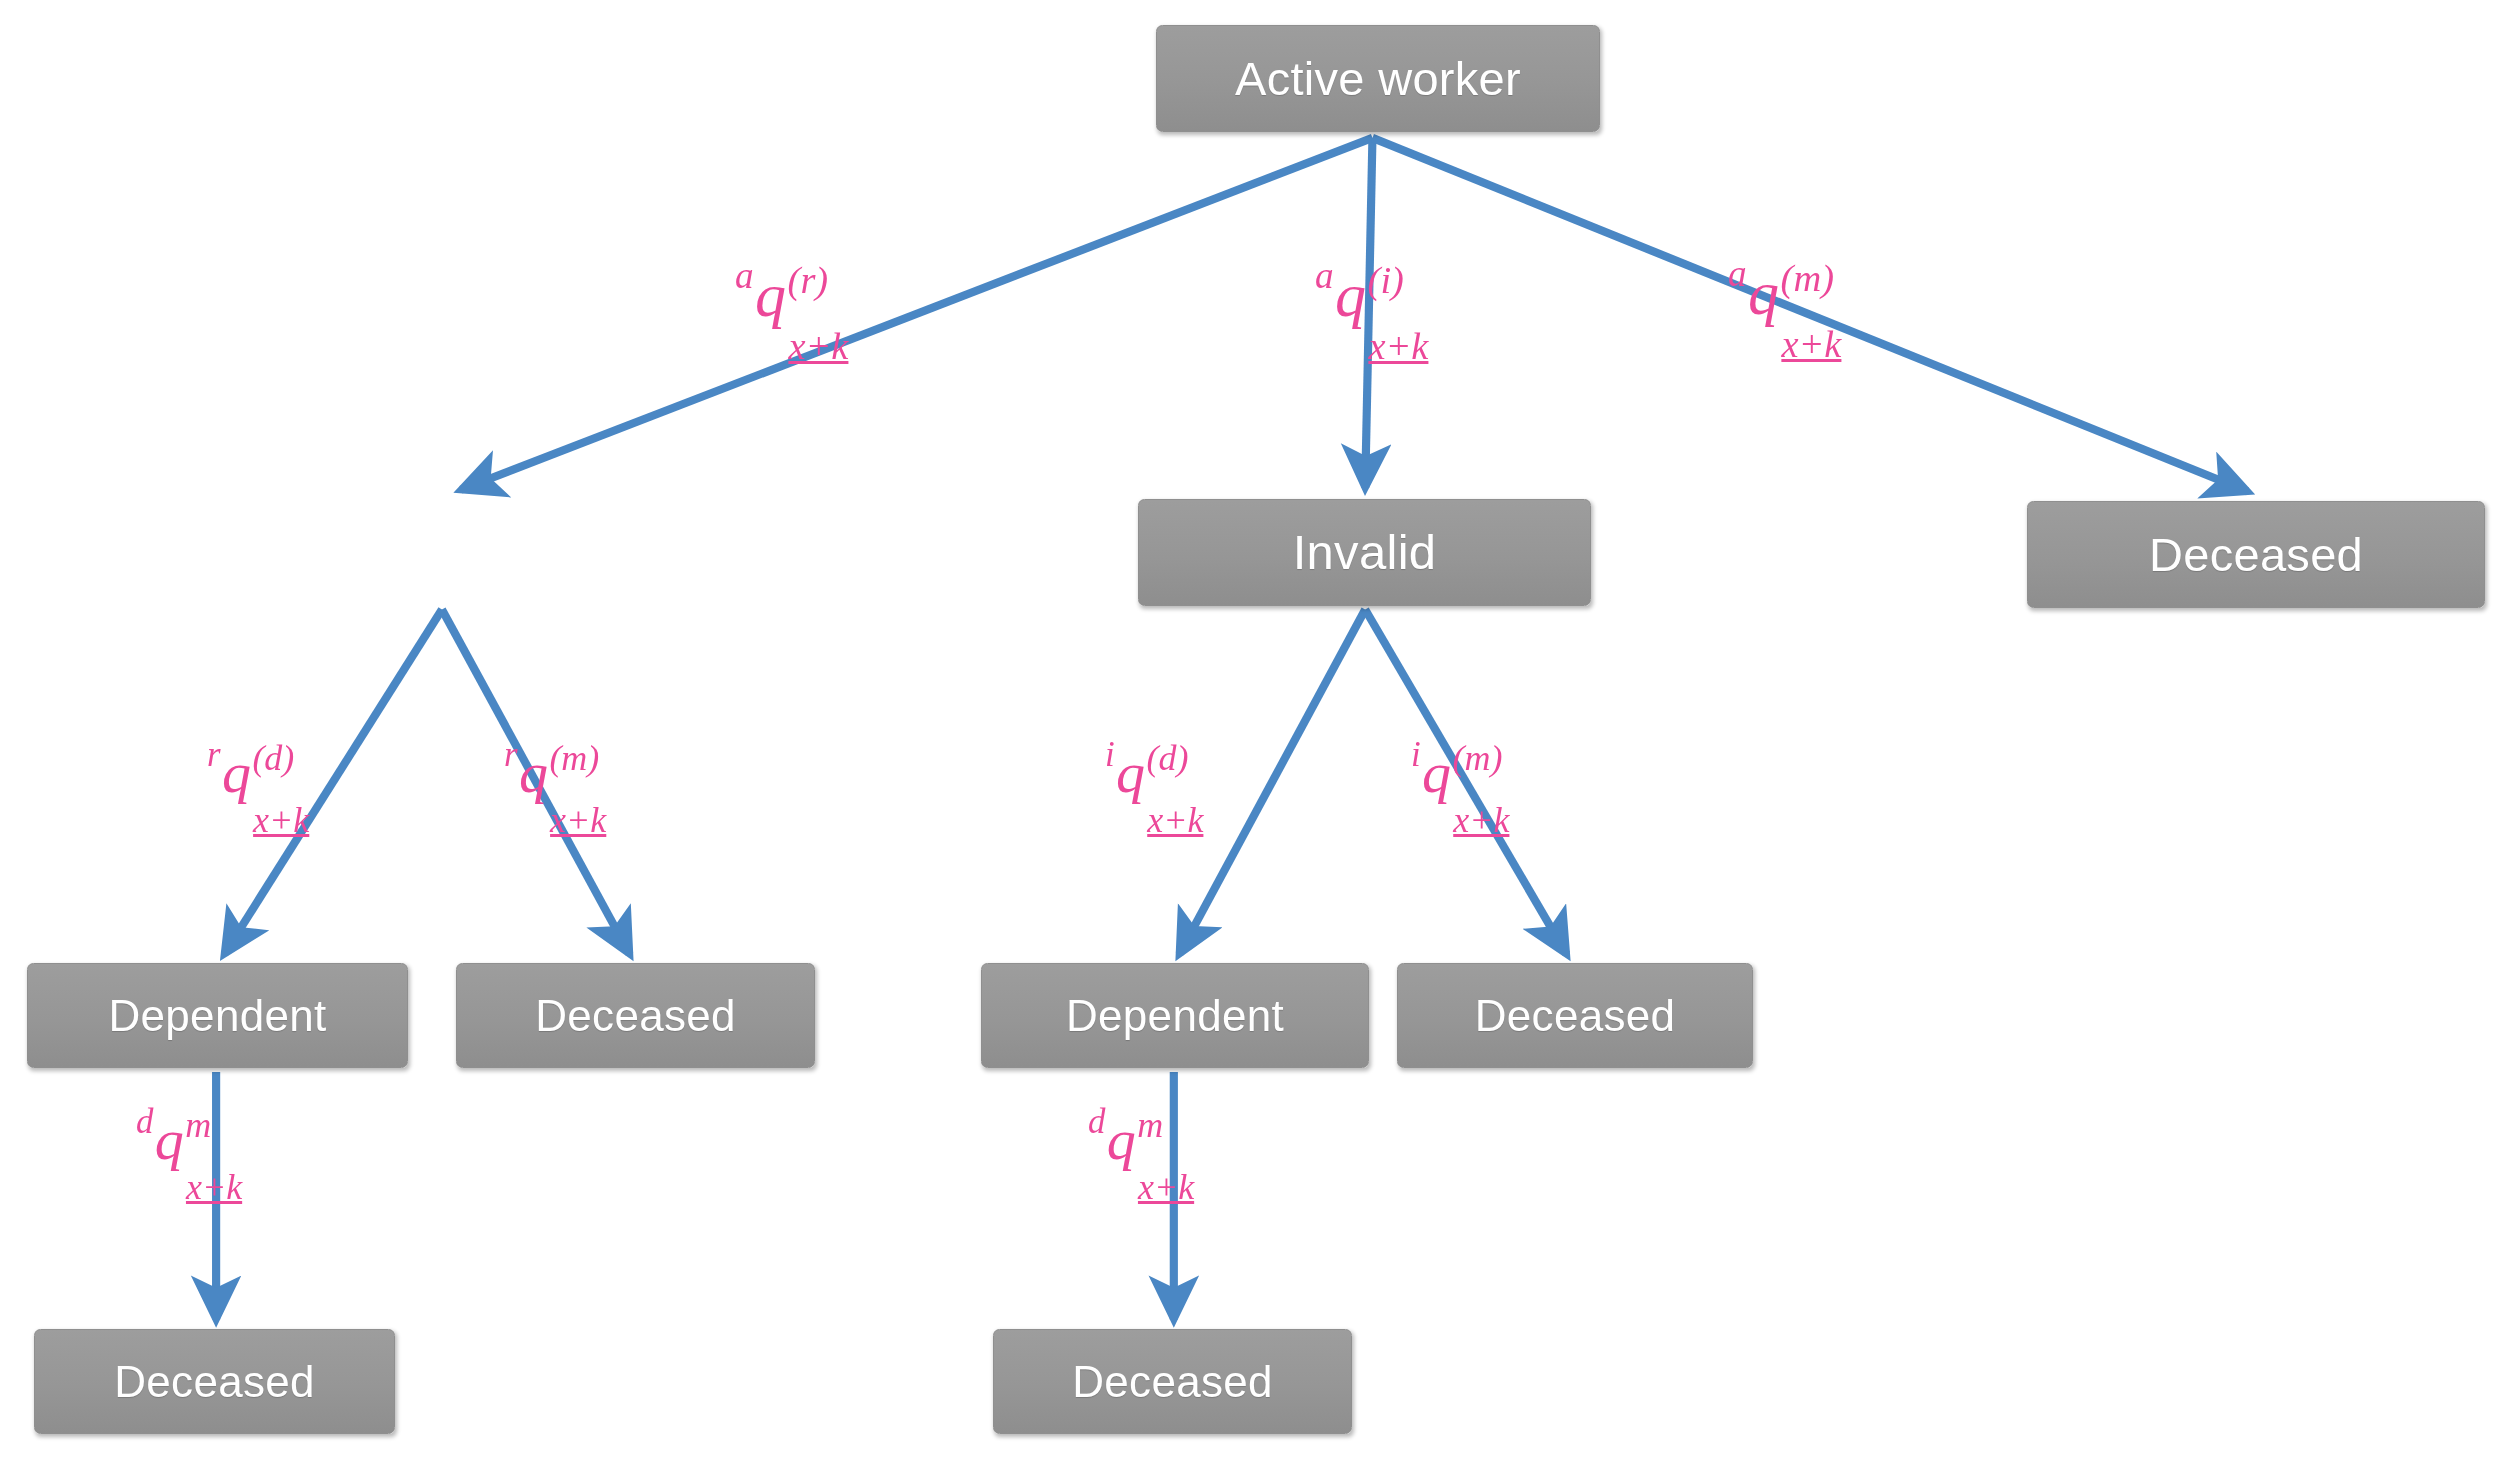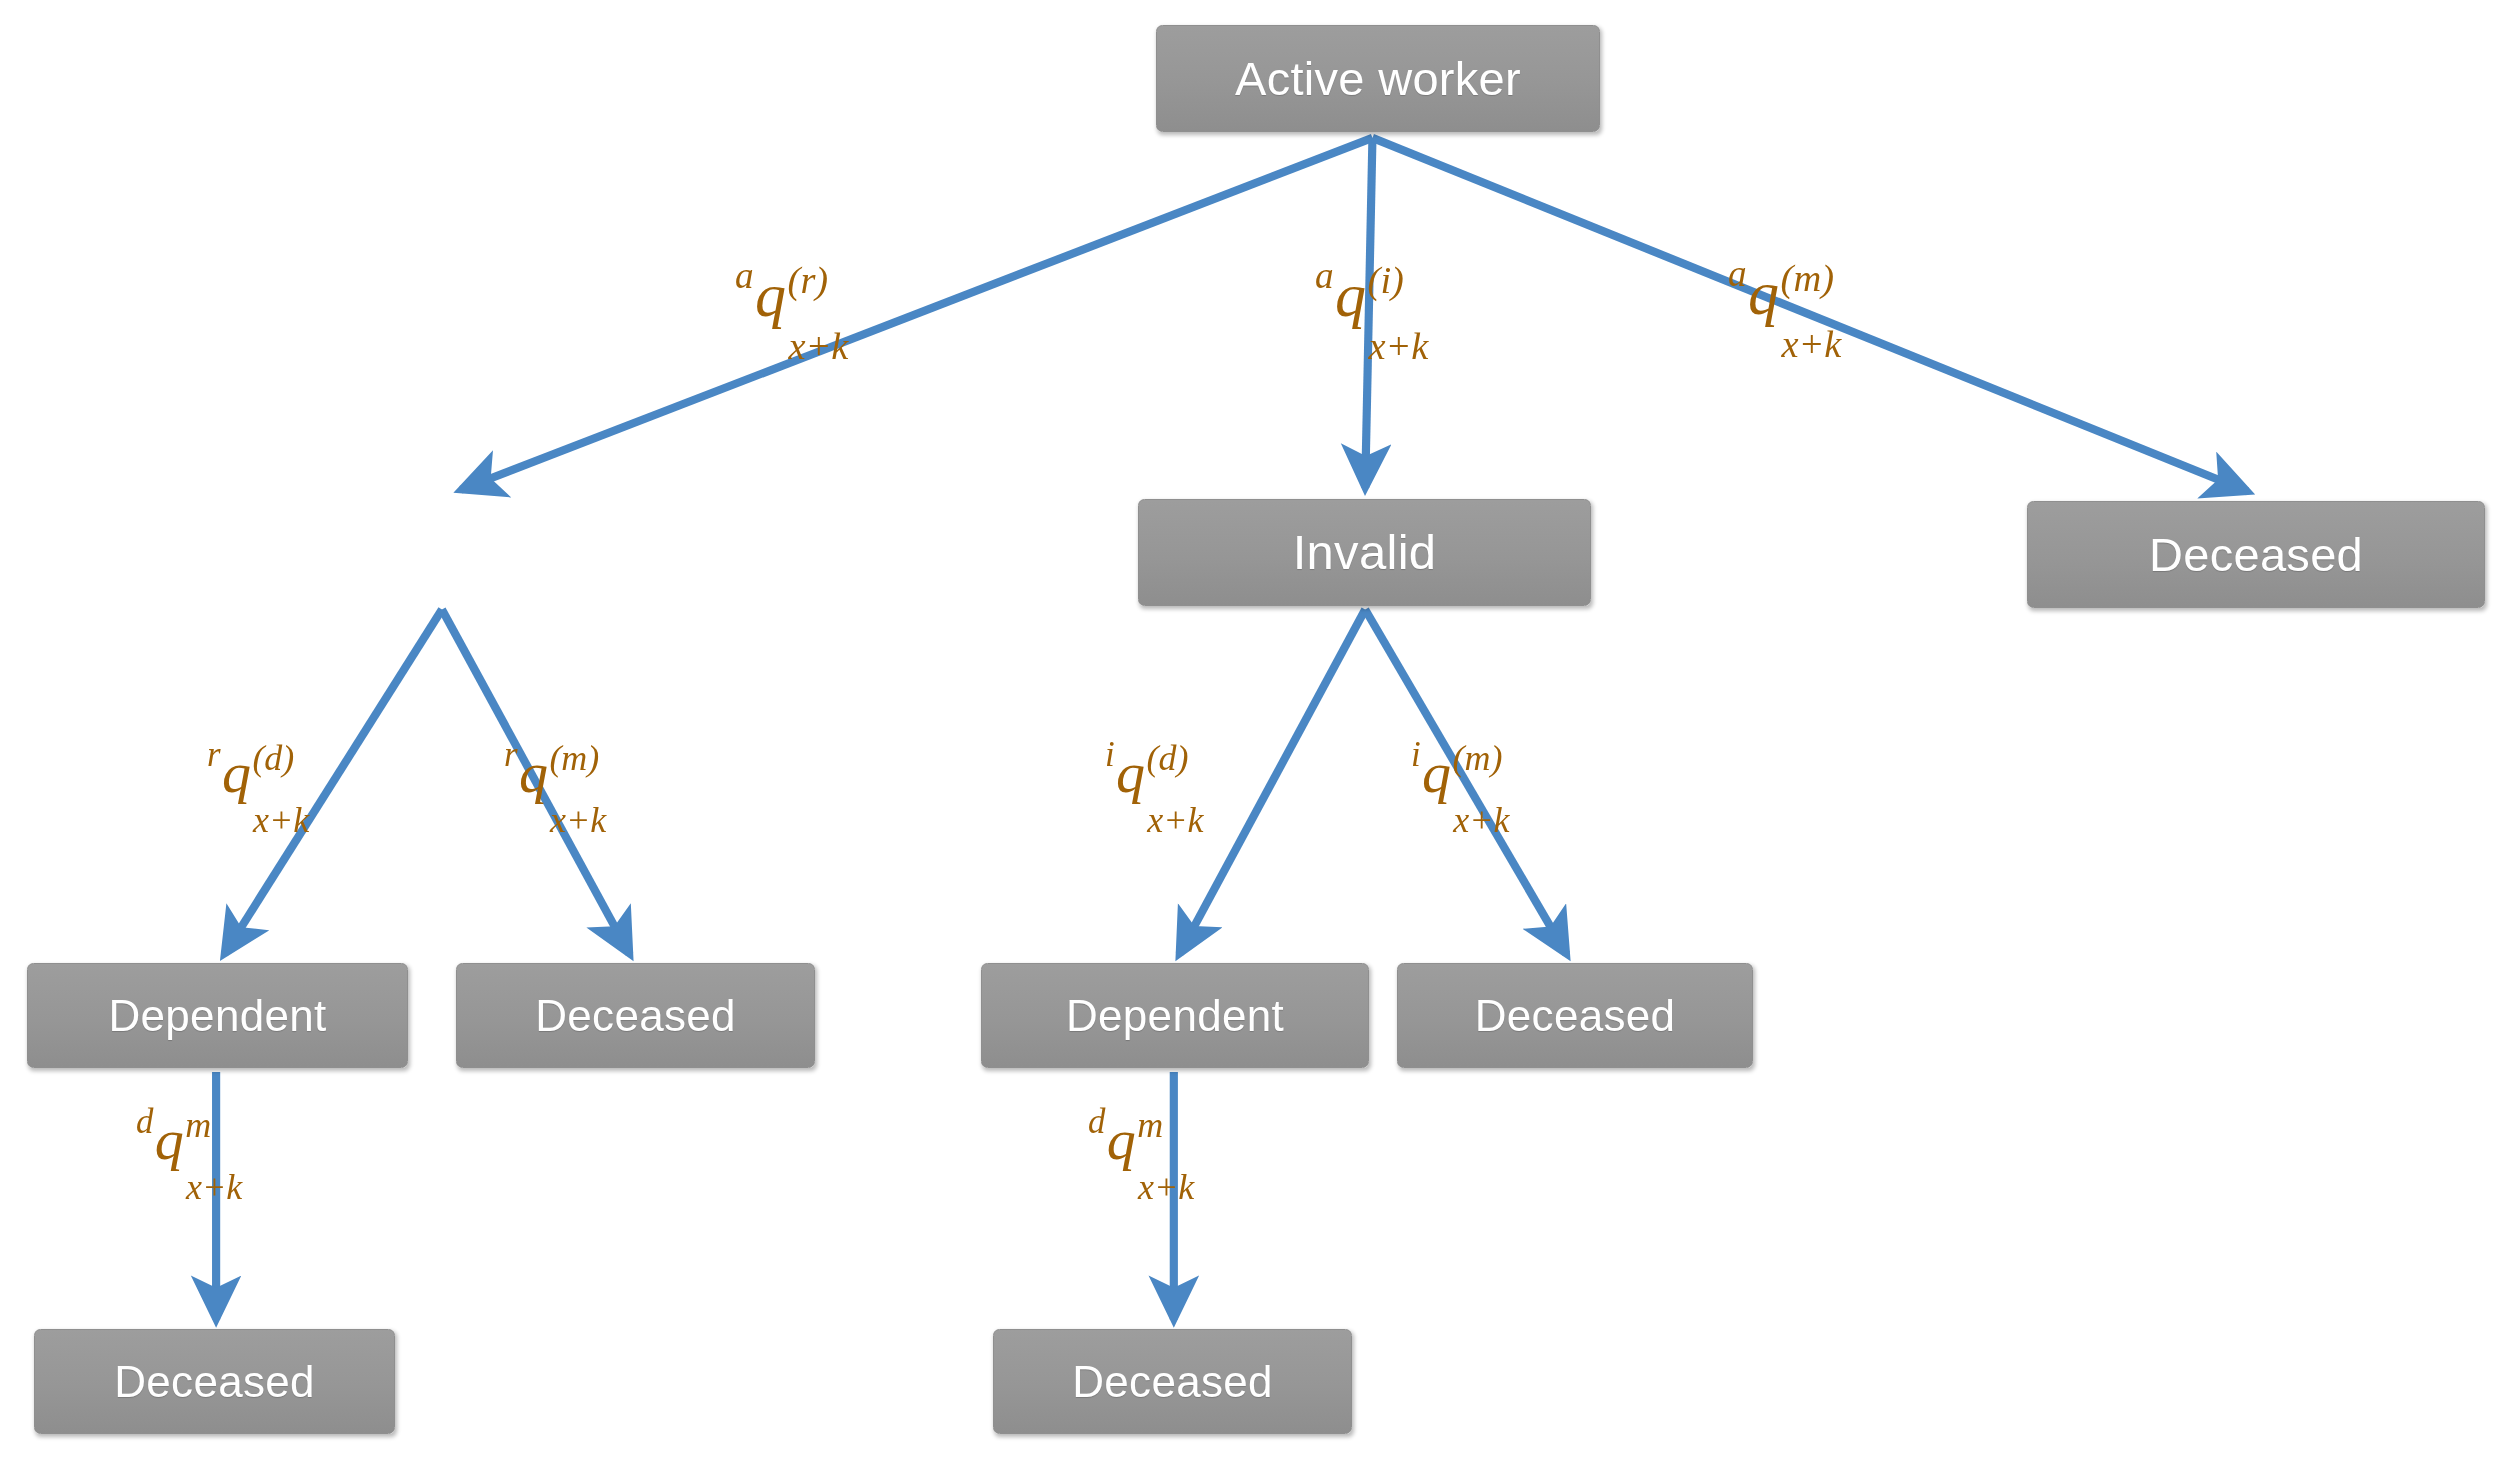--- a/index.html
+++ b/index.html
@@ -43,21 +43,21 @@
     text-shadow: 0 0.9px 0.9px rgba(0,0,0,0.18);
   }
   .node span {
     display: block;
     line-height: 1;
   }
   .formula {
     position: absolute;
     font-family: "Liberation Serif", serif;
     font-style: italic;
-    color: #a16207;
+    color: #ec4899;
     z-index: 4;
     white-space: nowrap;
     line-height: 1;
   }
   .fx {
     display: inline-block;
     position: relative;
     white-space: nowrap;
   }
   .pre {
@@ -86,20 +86,21 @@
     font-style: italic;
     white-space: nowrap;
   }
   .sub {
     position: absolute;
     left: 0.06em;
     top: 0.30em;
     font-size: 0.62em;
     font-style: italic;
     white-space: nowrap;
+    text-decoration: underline;
   }
 </style>
 </head>
 <body>
 
 <div id="canvas">
 
   <svg id="edges" viewBox="0 0 2756 1633" width="2500" height="1481" xmlns="http://www.w3.org/2000/svg">
     <defs>
       <marker id="ah" markerWidth="9" markerHeight="9" refX="5.4" refY="3.1" orient="auto" markerUnits="strokeWidth">

